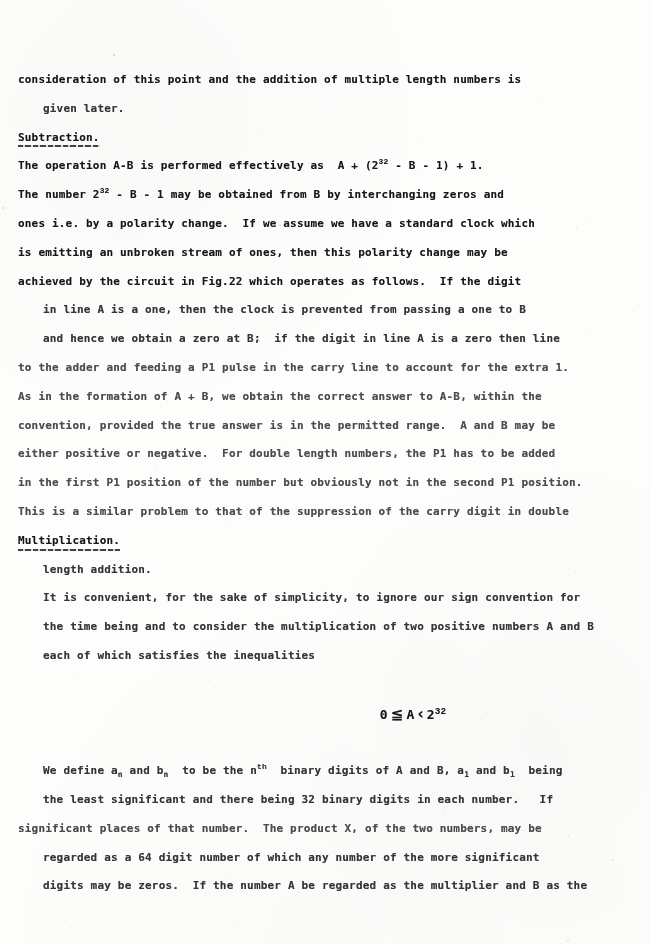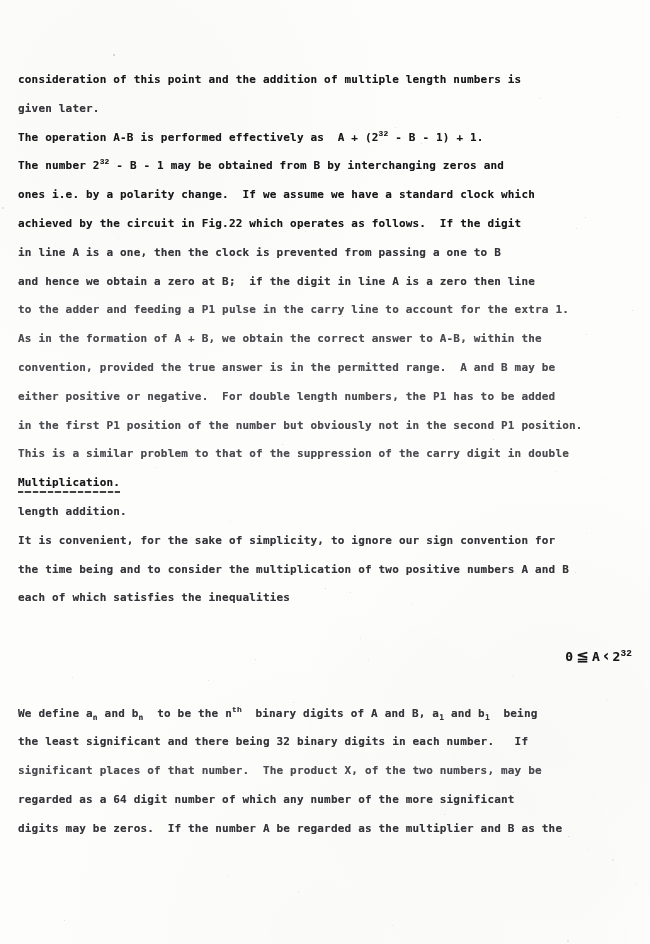--- a/index.html
+++ b/index.html
@@ -66,25 +66,25 @@
     height: 28.8px;
     line-height: 28.8px;
     font-size: 11px;
     letter-spacing: 0.18px;
     color: #17171a;
     white-space: pre;
     font-weight: bold;
   }
 
   
-  .ink-med   { color: #34343a; }
+  .ink-med   { color: #34343a; margin-left: 25px; }
   .ink-light { color: #4b4b52; }
 
   .line.indent-formula {
-    text-align: right;
+    text-align: center;
     padding-left: 176px;
     font-size: 13px;
   }
 
   .heading {
     position: relative;
     display: inline-block;
   }
   .heading .rule {
     position: absolute;
@@ -129,26 +129,28 @@
 <body>
 
 <div id="page">
 
 
   <div id="body-text">
 
     <div class="line">consideration of this point and the addition of multiple length numbers is</div>
     <div class="line ink-med">given later.</div>
 
+    <div class="line"><span class="heading"><span>Subtraction.</span><span class="rule"></span></span></div>
 
     <div class="line"><span>The operation A-B is performed effectively as  A + (2</span><sup>32</sup><span> - B - 1) + 1.</span></div>
 
     <div class="line"><span>The number 2</span><sup>32</sup><span> - B - 1 may be obtained from B by interchanging zeros and</span></div>
 
     <div class="line">ones i.e. by a polarity change.  If we assume we have a standard clock which</div>
+    <div class="line">is emitting an unbroken stream of ones, then this polarity change may be</div>
     <div class="line">achieved by the circuit in Fig.22 which operates as follows.  If the digit</div>
     <div class="line ink-med">in line A is a one, then the clock is prevented from passing a one to B</div>
     <div class="line ink-med">and hence we obtain a zero at B;  if the digit in line A is a zero then line</div>
 
 
     <div class="line ink-light">to the adder and feeding a P1 pulse in the carry line to account for the extra 1.</div>
     <div class="line ink-light">As in the formation of A + B, we obtain the correct answer to A-B, within the</div>
     <div class="line ink-light">convention, provided the true answer is in the permitted range.  A and B may be</div>
     <div class="line ink-light">either positive or negative.  For double length numbers, the P1 has to be added</div>
     <div class="line ink-light">in the first P1 position of the number but obviously not in the second P1 position.</div>

